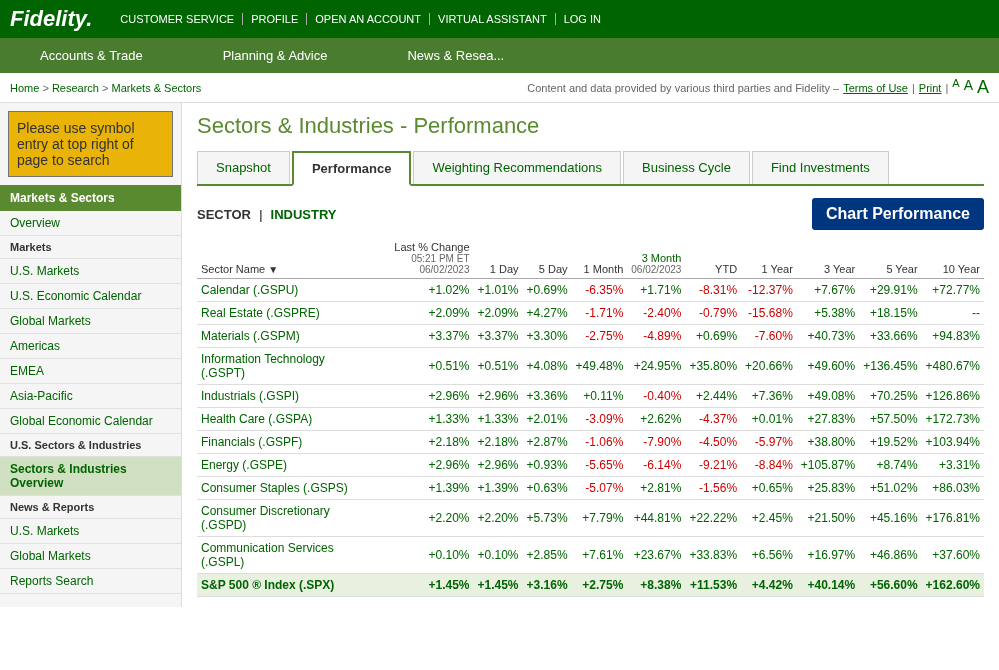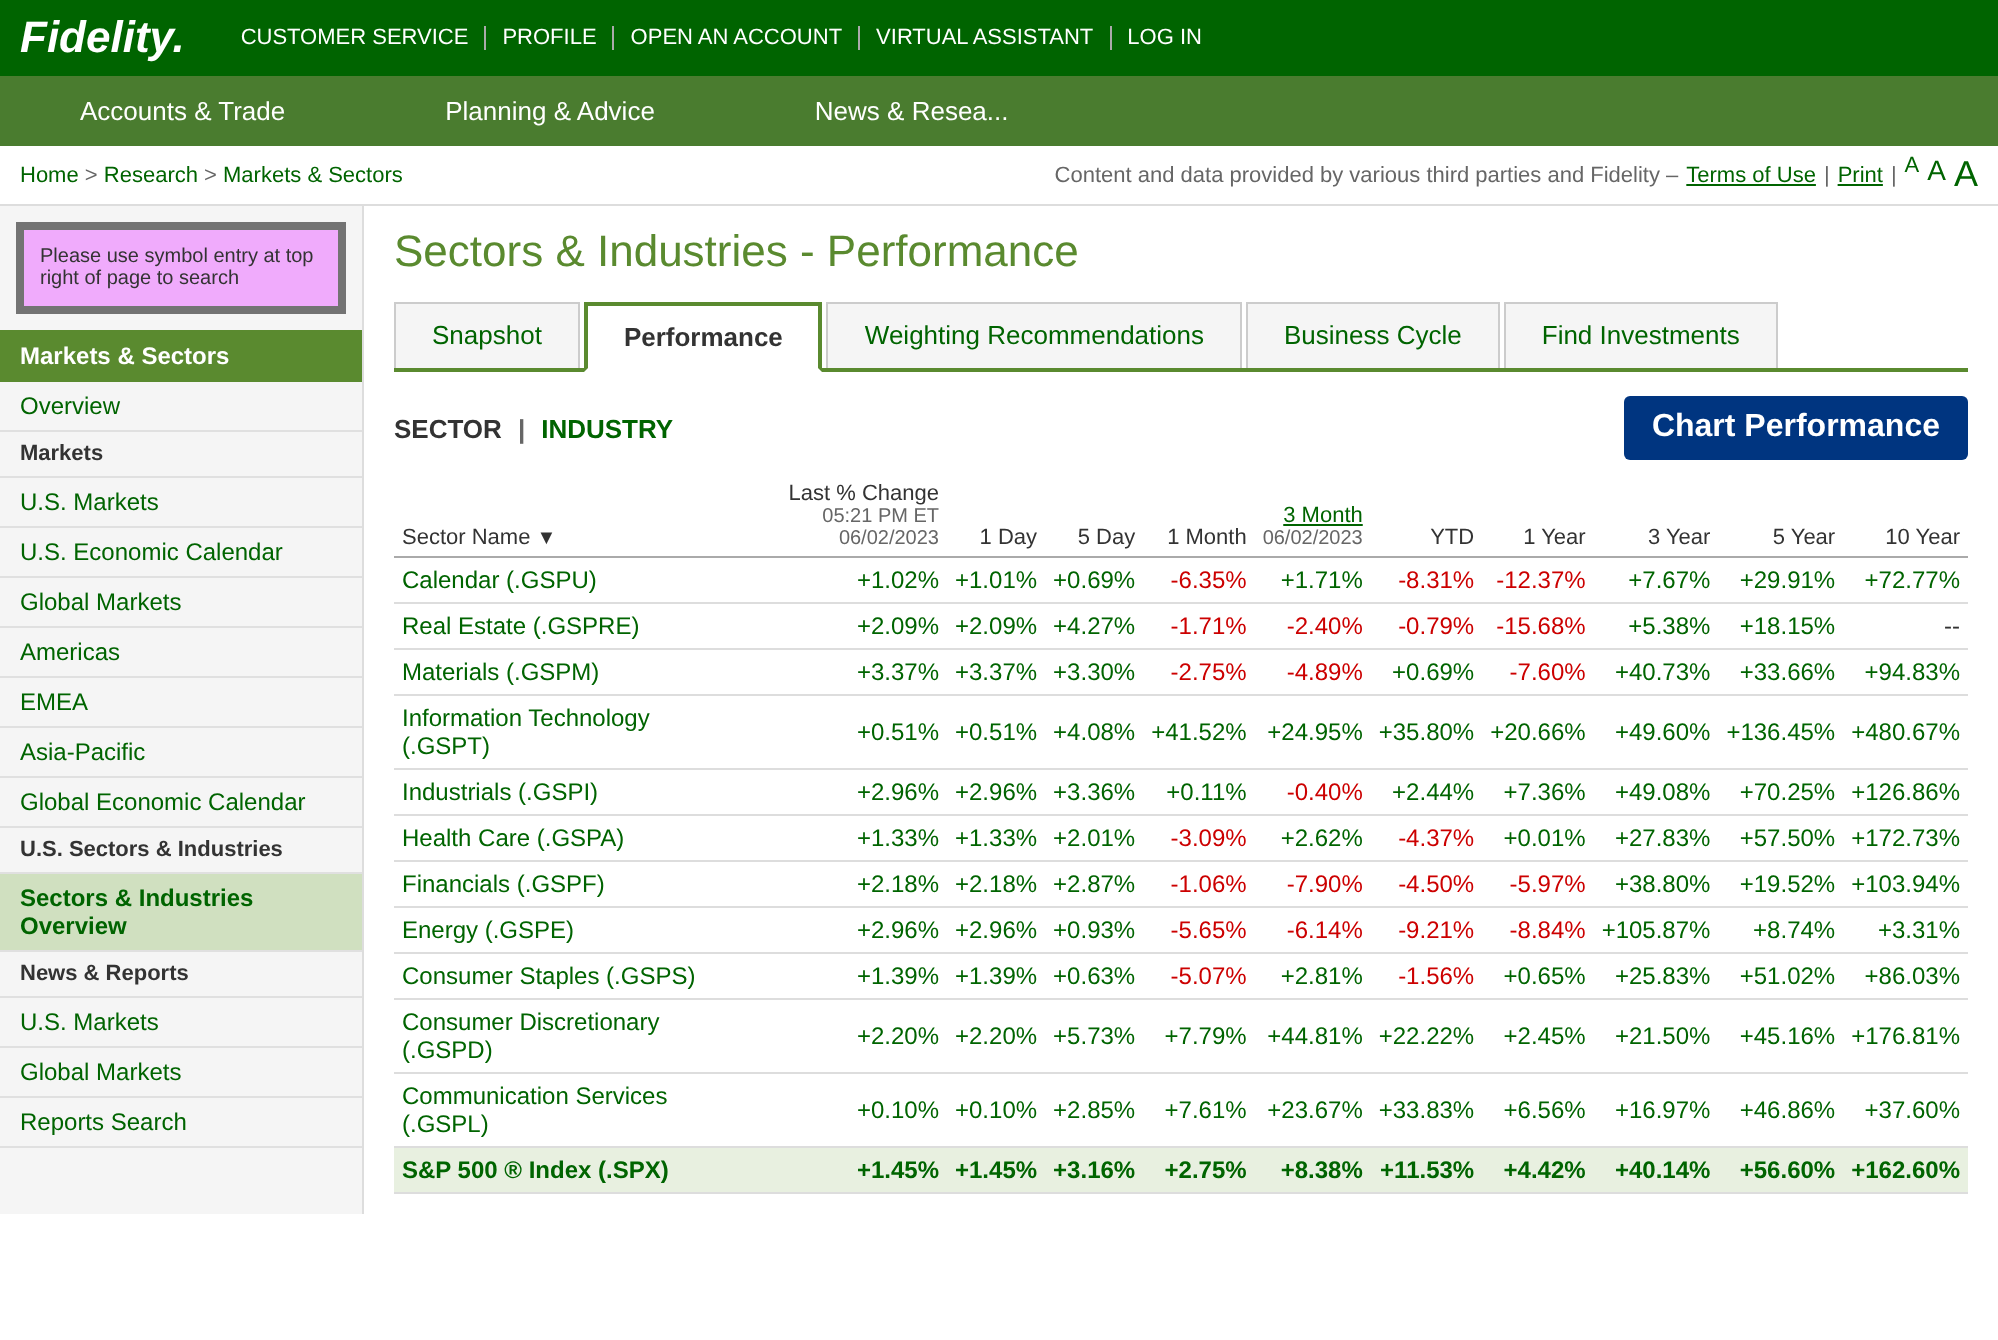--- a/index.html
+++ b/index.html
@@ -23,21 +23,21 @@
     .breadcrumb-right { font-size: 11px; color: #666; display: flex; align-items: center; gap: 4px; }
     .breadcrumb-right a { color: #006400; }
     .font-size-controls { display: flex; gap: 4px; }
     .font-size-controls span { color: #006400; cursor: pointer; }
 
     
     .content-wrapper { display: flex; }
 
     
     .sidebar { width: 182px; min-width: 182px; background: #f5f5f5; border-right: 1px solid #ddd; padding: 0; }
-    .sidebar-alert { background: #f0abfc; border: 4px solid #737373; margin: 8px; padding: 8px; font-size: 10px; color: #333; }
+    .sidebar-alert { background: #eab308; border: 1px solid #737373; margin: 8px; padding: 8px; font-size: 14px; color: #333; }
     .sidebar-section-title { background: #5a8a2f; color: #fff; padding: 6px 10px; font-size: 12px; font-weight: bold; }
     .sidebar-link { display: block; padding: 5px 10px; color: #006400; text-decoration: none; font-size: 12px; border-bottom: 1px solid #e0e0e0; }
     .sidebar-subsection { padding: 5px 10px; font-size: 11px; font-weight: bold; color: #333; border-bottom: 1px solid #e0e0e0; }
     .sidebar-link-active { background: #d0e0c0; font-weight: bold; }
 
     
     .main-content { flex: 1; padding: 10px 15px; }
     .page-title { font-size: 22px; color: #5a8a2f; font-weight: normal; margin-bottom: 12px; }
 
     
@@ -155,21 +155,21 @@
             <span class="sort-indicator">▼</span>
           </th>
           <th>
             Last % Change<br>
             <span class="date-sub">05:21 PM ET 06/02/2023</span>
           </th>
           <th><span class="col-header">1 Day</span></th>
           <th><span class="col-header">5 Day</span></th>
           <th><span class="col-header">1 Month</span></th>
           <th>
-            <span class="col-header" style="color:#006400;text-decoration:underline;cursor:pointer;">3 Month</span><br>
+            <span class="col-header" style="color:#006400;cursor:pointer;">3 Month</span><br>
             <span class="date-sub">06/02/2023</span>
           </th>
           <th><span class="col-header">YTD</span></th>
           <th><span class="col-header">1 Year</span></th>
           <th><span class="col-header">3 Year</span></th>
           <th><span class="col-header">5 Year</span></th>
           <th><span class="col-header">10 Year</span></th>
         </tr>
       </thead>
       <tbody id="table-body">
@@ -210,21 +210,21 @@
             <td class="neg">-7.60%</td>
             <td class="pos">+40.73%</td>
             <td class="pos">+33.66%</td>
             <td class="pos">+94.83%</td>
           </tr>
           <tr>
             <td class="name-col"><a href="#">Information Technology (.GSPT)</a></td>
             <td class="pos">+0.51%</td>
             <td class="pos">+0.51%</td>
             <td class="pos">+4.08%</td>
-            <td class="pos">+41.52%</td>
+            <td class="pos">+49.48%</td>
             <td class="pos">+24.95%</td>
             <td class="pos">+35.80%</td>
             <td class="pos">+20.66%</td>
             <td class="pos">+49.60%</td>
             <td class="pos">+136.45%</td>
             <td class="pos">+480.67%</td>
           </tr>
           <tr>
             <td class="name-col"><a href="#">Industrials (.GSPI)</a></td>
             <td class="pos">+2.96%</td>

